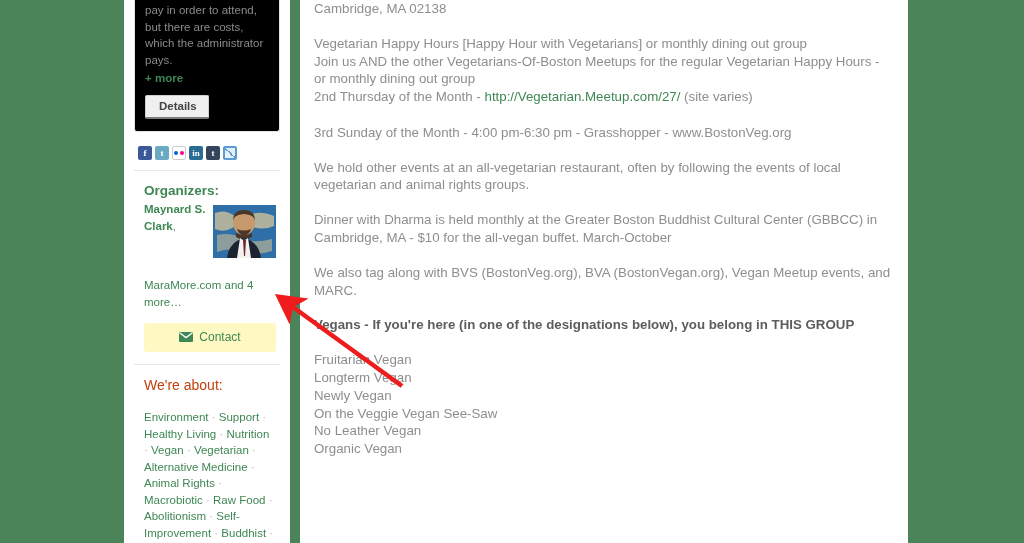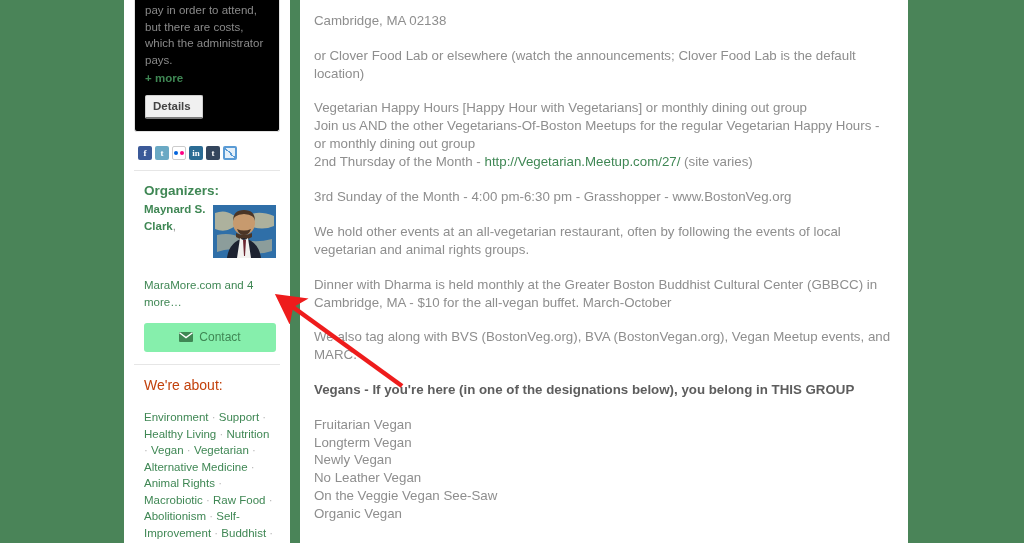--- a/index.html
+++ b/index.html
@@ -50,21 +50,21 @@
     margin-top: 4px;
     font-size: 11.5px;
     color: #3f8754;
     text-decoration: none;
     cursor: pointer;
     font-weight: bold;
   }
   .details-btn {
     display: inline-block;
     margin-top: 9px;
-    padding: 4px 11px 5px 7px;
+    padding: 4px 11px 5px 13px;
     background: #f0f0f0;
     border: 1px solid #cfcfcf;
     border-bottom: 2px solid #7b7b7b;
     border-radius: 2px;
     font-size: 11.5px;
     color: #444;
     font-weight: 600;
     cursor: pointer;
   }
 
@@ -128,21 +128,21 @@
     width: 63px; height: 53px;
     background: #2d6ea8;
     overflow: hidden;
   }
   .org-links {
     font-size: 11.5px; color: #3f8754; line-height: 17px;
     margin-top: 12px; cursor: pointer;
   }
   .contact-btn {
     margin: 12px 0 2px 0;
-    background: #86efac;
+    background: #fef9c3;
     border-radius: 3px;
     text-align: center;
     padding: 7px 0 8px 0;
     font-size: 12px;
     color: #3f8754;
     cursor: pointer;
     display: flex; align-items: center; justify-content: center; gap: 6px;
   }
   .tags {
     font-size: 11.5px; line-height: 16.5px;
@@ -162,21 +162,21 @@
   
   #content {
     position: absolute;
     left: 190px; top: 0;
     width: 580px;
     padding-top: 0;
     font-size: 13.3px;
     line-height: 17.8px;
     color: #8e8e8e;
   }
-  #content p { margin: 12px 0 17px 0; }
+  #content p { margin: 0 0 17px 0; }
   #content a { color: #3f8754; text-decoration: none; cursor: pointer; }
   #content .bold { font-weight: 700; color: #5d5d5d; }
   .clip-top { margin-top: -5px; }
 
   
   #arrow { position: absolute; left: 0; top: 0; pointer-events: none; }
 </style>
 </head>
 <body>
 
@@ -249,21 +249,20 @@
         <div class="tags" id="tag-list"><span class="tag">Environment</span><span class="sep"> · </span><span class="tag">Support</span><span class="sep"> · </span><span class="tag">Healthy Living</span><span class="sep"> · </span><span class="tag">Nutrition</span><span class="sep"> · </span><span class="tag">Vegan</span><span class="sep"> · </span><span class="tag">Vegetarian</span><span class="sep"> · </span><span class="tag">Alternative Medicine</span><span class="sep"> · </span><span class="tag">Animal Rights</span><span class="sep"> · </span><span class="tag">Macrobiotic</span><span class="sep"> · </span><span class="tag">Raw Food</span><span class="sep"> · </span><span class="tag">Abolitionism</span><span class="sep"> · </span><span class="tag">Self-Improvement</span><span class="sep"> · </span><span class="tag">Buddhist</span><span class="sep"> · </span><span class="tag">Non-violent Communication</span></div>
       </div>
     </div>
 
     <div id="col-divider"></div>
 
     <div id="content">
 
       <p class="clip-top">Cambridge, MA 02138</p>
 
-      <p>or Clover Food Lab or elsewhere (watch the announcements; Clover Food Lab is the default location)</p>
 
       <p>
         <span>Vegetarian Happy Hours [Happy Hour with Vegetarians] or monthly dining out group</span><br>
         <span>Join us AND the other Vegetarians-Of-Boston Meetups for the regular Vegetarian Happy Hours - or monthly dining out group</span>
       </p>
 
       <p style="margin-top:-17px;">
         <span>2nd Thursday of the Month - </span><a>http://Vegetarian.Meetup.com/27/</a><span>  (site varies)</span><br>
         <br>
         <span>3rd Sunday of the Month - 4:00 pm-6:30 pm - Grasshopper - www.BostonVeg.org</span>
@@ -274,22 +273,22 @@
       <p>Dinner with Dharma is held monthly at the Greater Boston Buddhist Cultural Center (GBBCC) in Cambridge, MA - $10 for the all-vegan buffet.  March-October</p>
 
       <p>We also tag along with BVS (BostonVeg.org), BVA (BostonVegan.org), Vegan Meetup events, and MARC.</p>
 
       <p class="bold">Vegans - If you're here (in one of the designations below), you belong in THIS GROUP</p>
 
       <div id="designation-list">
           <div>Fruitarian Vegan</div>
           <div>Longterm Vegan</div>
           <div>Newly Vegan</div>
+          <div>On the Veggie Vegan See-Saw</div>
           <div>No Leather Vegan</div>
-          <div>On the Veggie Vegan See-Saw</div>
           <div>Organic Vegan</div>
         </div>
     </div>
   </div>
 
   <svg id="arrow" width="1024" height="543">
     <defs>
       <marker id="ah" markerWidth="7" markerHeight="7" refX="5.4" refY="3.5" orient="auto" markerUnits="strokeWidth">
         <path d="M6.5,3.5 L0,0 L1.6,3.5 L0,7 z" fill="#ee1c1c"></path>
       </marker>

